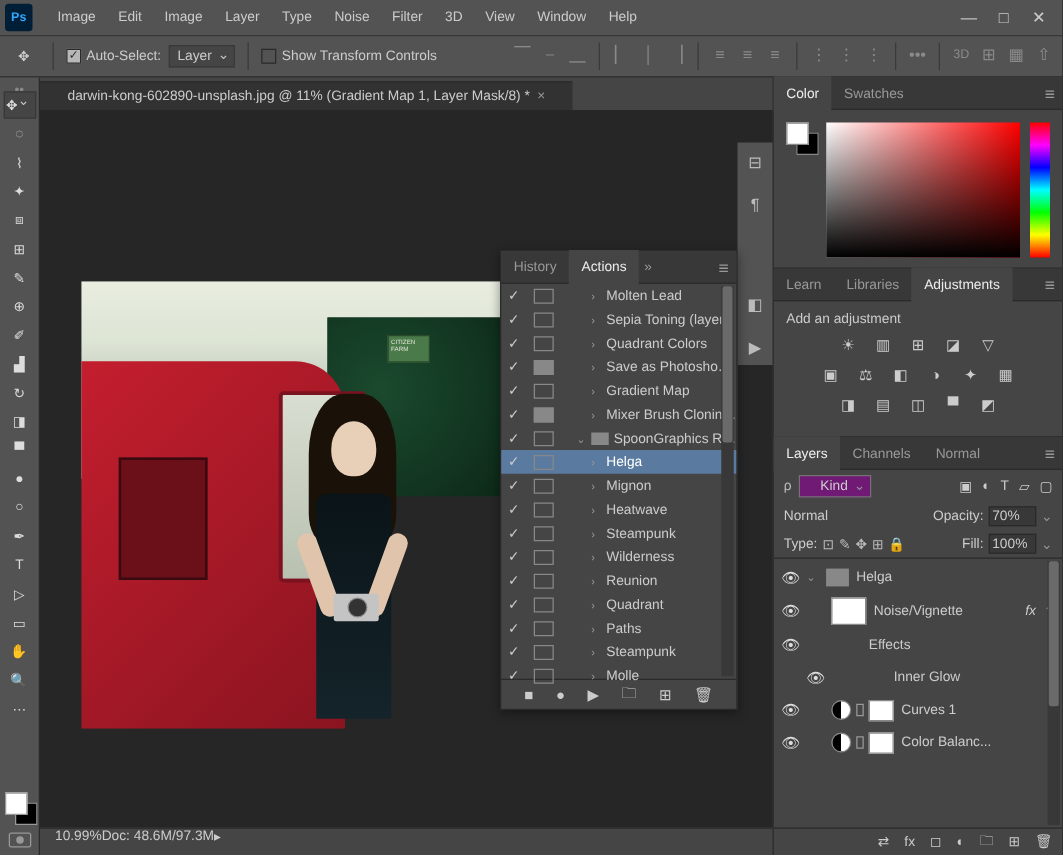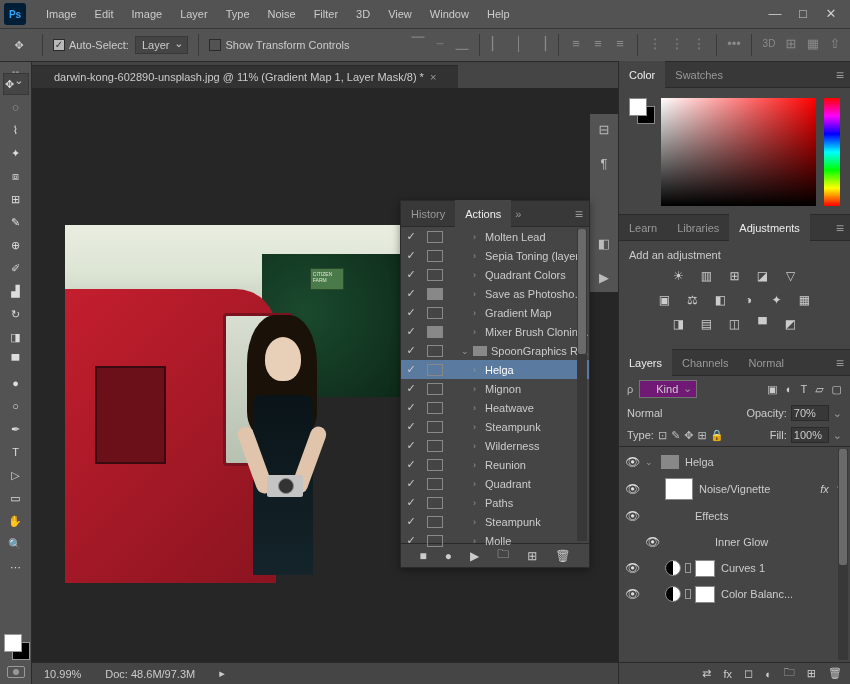--- a/index.html
+++ b/index.html
@@ -42,21 +42,21 @@
 .sign{position:absolute;top:12%;right:18%;width:34px;height:22px;background:#4a7a4a;border:1px solid #2a4a2a;font-size:5px;color:#dde5d5;padding:2px;line-height:1.2}
 .person{position:absolute;top:25%;left:50%;width:100px;height:75%}
 .hair{position:absolute;top:0;left:12px;width:70px;height:120px;background:#1a1208;border-radius:40% 40% 20% 20%}
 .face{position:absolute;top:22px;left:30px;width:36px;height:44px;background:#e8cfb8;border-radius:50% 50% 45% 45%}
 .dress{position:absolute;top:80px;left:18px;width:60px;height:180px;background:linear-gradient(#0a1418,#14242a);border-radius:8px 8px 0 0}
 .arm{position:absolute;top:110px;width:16px;height:70px;background:#e0c4ac;border-radius:8px}
 .arm.l{left:12px;transform:rotate(-20deg)}
 .arm.r{left:66px;transform:rotate(20deg)}
 .cam{position:absolute;top:160px;left:32px;width:36px;height:22px;background:#c4c4c4;border-radius:2px}
 .cam:before{content:"";position:absolute;top:3px;left:11px;width:14px;height:14px;background:#333;border-radius:50%;border:1px solid #888}
-.status{height:22px;background:#454545;display:flex;align-items:center;padding:0 12px;gap:24px;border-top:1px solid #2a2a2a}
+.status{height:22px;background:#454545;display:flex;align-items:flex-start;padding:0 12px;border-top:1px solid #2a2a2a}
 .stray{position:absolute;right:0;top:26px;width:28px;background:#535353;display:flex;flex-direction:column;align-items:center;padding:6px 0;gap:16px}
 .stray .i{width:18px;height:18px;color:#bbb;display:flex;align-items:center;justify-content:center;font-size:13px}
 .actions{position:absolute;right:28px;top:112px;width:190px;background:#454545;border:1px solid #2a2a2a;box-shadow:0 2px 8px rgba(0,0,0,.4)}
 .pnl-tabs{height:26px;display:flex;align-items:center;background:#383838;border-bottom:1px solid #2a2a2a}
 .pnl-tab{padding:8px 10px;color:#999}
 .pnl-tab.act{background:#454545;color:#eee}
 .pnl-tabs .mnu{margin-left:auto;padding:0 6px;color:#999;font-size:14px}
 .pnl-tabs .ar{color:#999;padding:0 4px;font-size:11px}
 .alist{max-height:316px}
 .arow{height:19px;display:flex;align-items:center;font-size:11px}

